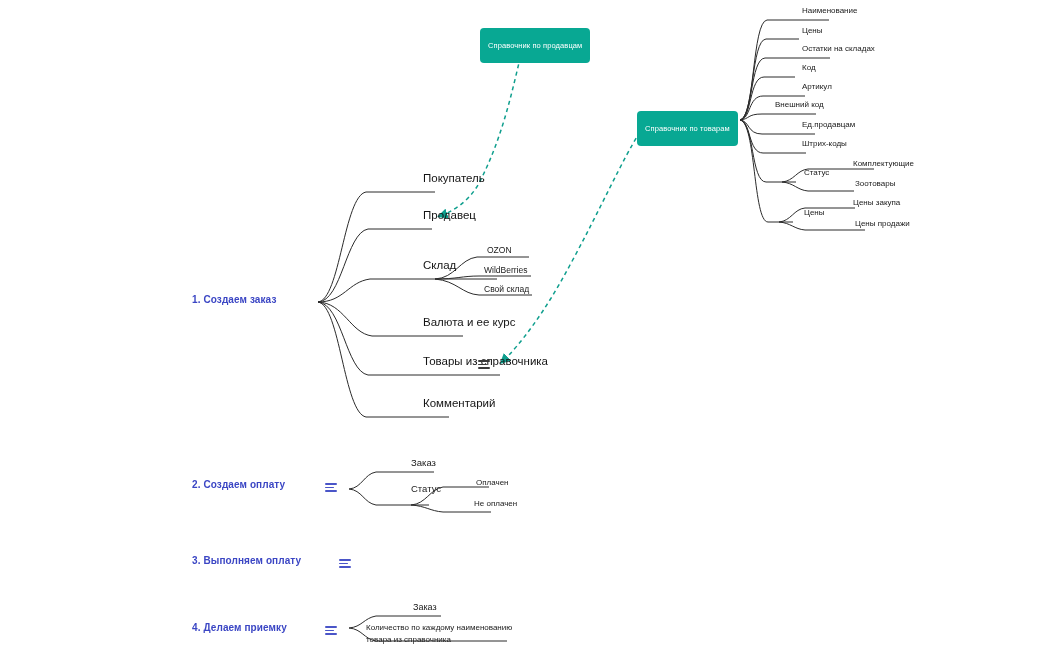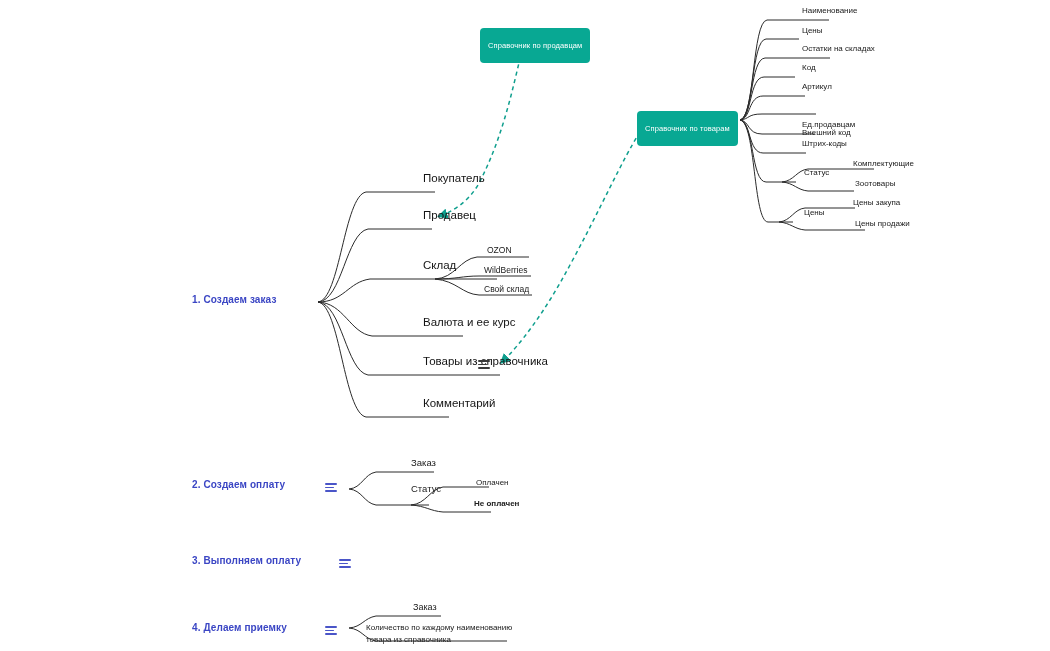--- a/index.html
+++ b/index.html
@@ -110,21 +110,21 @@
   <div class="root" style="left:192px;top:479px;">2. Создаем оплату</div>
   <div class="noteicon blue" style="left:325px;top:483px;">
     <i></i>
       <i></i>
       <i></i>
   </div>
 
   <div class="lbl l2" style="left:364px;top:458px;font-size:9.5px;">Заказ</div>
   <div class="lbl l2" style="left:364px;top:484px;font-size:9.5px;">Статус</div>
   <div class="lbl l3" style="left:429px;top:478px;">Оплачен</div>
-  <div class="lbl l3" style="left:427px;top:499px;font-weight:bold;">Не оплачен</div>
+  <div class="lbl l3" style="left:427px;top:499px;">Не оплачен</div>
 
   <div class="root" style="left:192px;top:555px;">3. Выполняем оплату</div>
   <div class="noteicon blue" style="left:339px;top:559px;">
     <i></i>
       <i></i>
       <i></i>
   </div>
 
   <div class="root" style="left:192px;top:622px;">4. Делаем приемку</div>
   <div class="noteicon blue" style="left:325px;top:626px;">
@@ -134,21 +134,21 @@
   </div>
 
   <div class="lbl l2" style="left:366px;top:602px;font-size:9px;">Заказ</div>
   <div class="wrap2" style="left:366px;top:622px;">Количество по каждому наименованию товара из справочника</div>
 
   <div class="lbl l3" style="left:755px;top:6px;">Наименование</div>
   <div class="lbl l3" style="left:755px;top:26px;">Цены</div>
   <div class="lbl l3" style="left:755px;top:44px;">Остатки на складах</div>
   <div class="lbl l3" style="left:755px;top:63px;">Код</div>
   <div class="lbl l3" style="left:755px;top:82px;">Артикул</div>
-  <div class="lbl l3" style="left:755px;top:100px;margin-top:28px;">Внешний код</div>
+  <div class="lbl l3" style="left:728px;top:100px;">Внешний код</div>
   <div class="lbl l3" style="left:755px;top:120px;">Ед.продавцам</div>
   <div class="lbl l3" style="left:755px;top:139px;">Штрих-коды</div>
   <div class="lbl l3" style="left:757px;top:168px;">Статус</div>
   <div class="lbl l3" style="left:757px;top:208px;">Цены</div>
 
   <div class="lbl l3" style="left:806px;top:159px;">Комплектующие</div>
   <div class="lbl l3" style="left:808px;top:179px;">Зоотовары</div>
   <div class="lbl l3" style="left:806px;top:198px;">Цены закупа</div>
   <div class="lbl l3" style="left:808px;top:219px;">Цены продажи</div>
 

